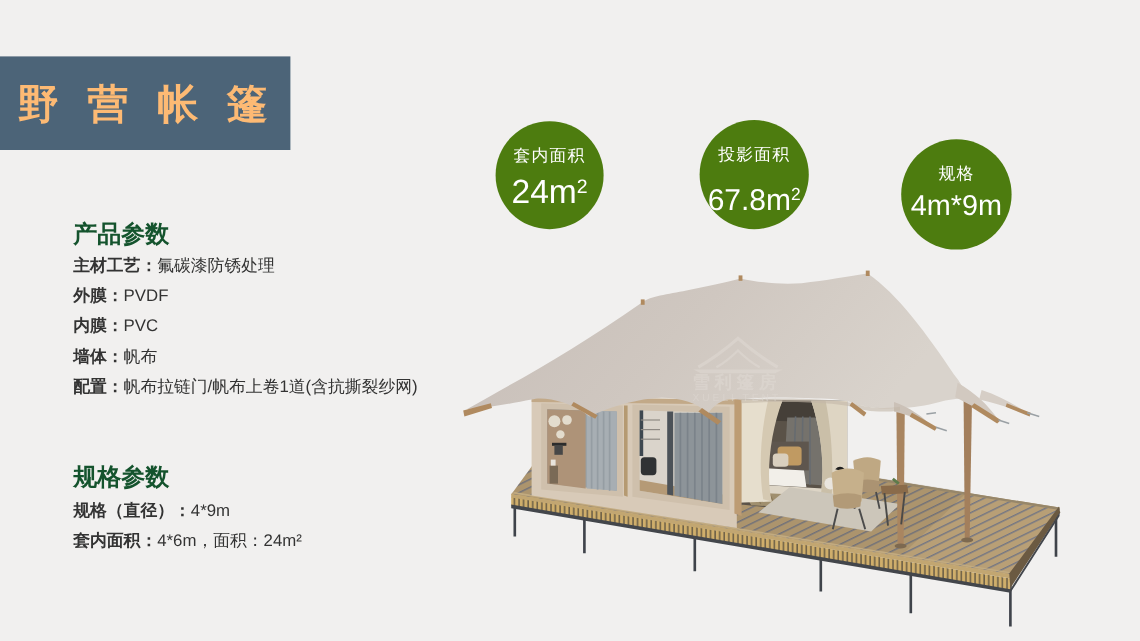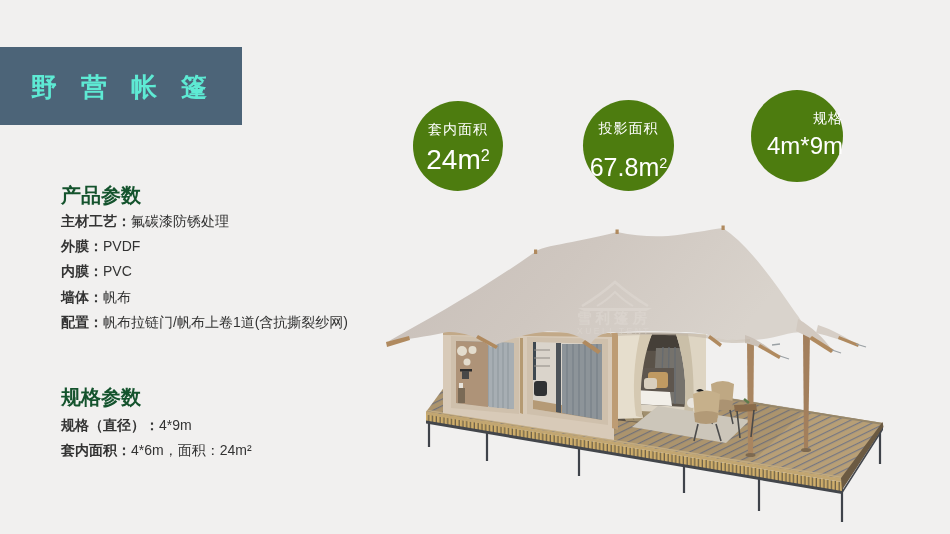--- a/index.html
+++ b/index.html
@@ -1,21 +1,21 @@
 <!DOCTYPE html>
 <html lang="zh"><head>
 <meta charset="utf-8">
 <title>野营帐篷</title>
 <style>
   html,body{margin:0;padding:0;}
   body{width:950px;height:534px;position:relative;overflow:hidden;
        background:#f1f0ef;font-family:"Liberation Sans",sans-serif;}
   .hdr{position:absolute;left:0;top:47px;width:242px;height:78px;background:#4c6478;}
-  .hdr span{display:block;color:#5eead4;font-weight:bold;font-size:26px;
-       letter-spacing:24px;line-height:80px;padding-left:31px;white-space:nowrap;}
+  .hdr span{display:block;color:#fdba74;font-weight:bold;font-size:34px;
+       letter-spacing:24px;line-height:80px;padding-left:15px;white-space:nowrap;}
   .h2{position:absolute;left:61px;font-size:20px;font-weight:bold;color:#14532d;}
   .plist{position:absolute;left:61px;font-size:14px;color:#333;}
   .plist div{height:25.2px;line-height:25.2px;white-space:nowrap;}
   .plist b{font-weight:bold;color:#333;}
   .circ{position:absolute;border-radius:50%;background:#4d7c0f;color:#fff;text-align:center;}
   .circ .lab{font-size:14px;margin-top:20px;letter-spacing:1px;}
   .circ .val{font-size:28px;margin-top:5px;}
   .circ .val .sup{font-size:0.58em;vertical-align:8px;}
 </style>
 </head>
@@ -45,21 +45,21 @@
 <div class="circ" style="left:413px;top:101px;width:90px;height:90px;">
   <div class="lab">套内面积</div>
     <div class="val">24m<span class="sup">2</span></div>
 </div>
 
 <div class="circ" style="left:583px;top:100px;width:91px;height:91px;">
   <div class="lab">投影面积</div>
     <div class="val" style="font-size:25px;margin-top:15px;">67.8m<span class="sup">2</span></div>
 </div>
 
-<div class="circ" style="left:751px;top:90px;width:92px;height:92px;text-align:right;">
+<div class="circ" style="left:751px;top:116px;width:92px;height:92px;">
   <div class="lab">规格</div>
     <div class="val" style="font-size:24px;margin-top:4px;">4m*9m</div>
 </div>
 
 <svg width="950" height="534" viewBox="0 0 950 534" style="position:absolute;left:0;top:0;" xmlns="http://www.w3.org/2000/svg">
   <defs>
     <linearGradient id="roofg" x1="0" y1="0" x2="1" y2="0.25">
       <stop offset="0" stop-color="#c7beb8"></stop>
       <stop offset="0.5" stop-color="#cfc7c0"></stop>
       <stop offset="1" stop-color="#d9d3cc"></stop>

